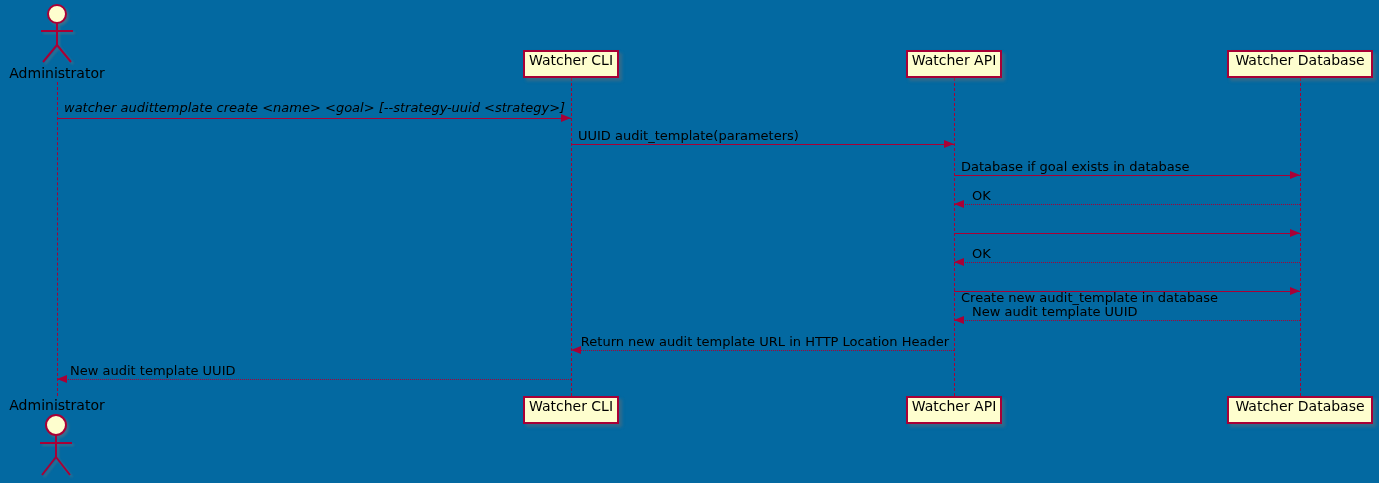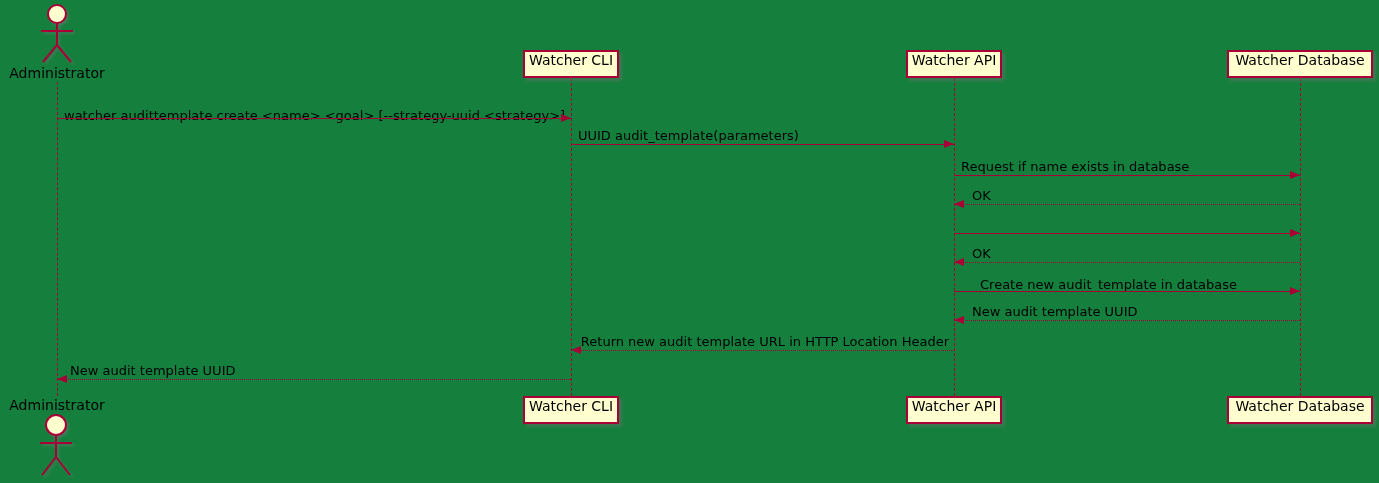--- a/index.html
+++ b/index.html
@@ -1,20 +1,20 @@
 <!DOCTYPE html>
 <html><head>
 <meta charset="utf-8">
 <style>
   html, body { margin: 0; padding: 0; background: #ffffff; }
   #diagram {
     position: relative;
     width: 1379px;
     height: 483px;
-    background: #15803d;
+    background: #0369a1;
     font-family: "DejaVu Sans", sans-serif;
     overflow: hidden;
   }
   .lifeline {
     position: absolute;
     width: 0;
     border-left: 1px dashed #A80036;
   }
   .participant {
     position: absolute;
@@ -86,44 +86,44 @@
   <div class="participant" style="left:523px;  top:50px; width:96px;">
       <span>Watcher CLI</span>
     </div>
   <div class="participant" style="left:906px;  top:50px; width:96px;">
       <span>Watcher API</span>
     </div>
   <div class="participant" style="left:1227px; top:50px; width:146px;">
       <span>Watcher Database</span>
     </div>
 
-  <span class="msg-label" style="left:64px; top:108px;">watcher audittemplate create &lt;name&gt; &lt;goal&gt; [--strategy-uuid &lt;strategy&gt;]</span>
+  <span class="msg-label" style="left:64px; top:100px;font-style:italic;">watcher audittemplate create &lt;name&gt; &lt;goal&gt; [--strategy-uuid &lt;strategy&gt;]</span>
   <div class="msg-line solid" style="left:57px; top:118px; width:514px;"></div>
   <div class="arrow-right" style="left:561px; top:114px;"></div>
 
   <span class="msg-label" style="left:578px; top:128px;">UUID audit_template(parameters)</span>
   <div class="msg-line solid" style="left:571px; top:144px; width:383px;"></div>
   <div class="arrow-right" style="left:944px; top:140px;"></div>
 
-  <span class="msg-label" style="left:961px; top:159px;">Request if name exists in database</span>
+  <span class="msg-label" style="left:961px; top:159px;">Database if goal exists in database</span>
   <div class="msg-line solid" style="left:954px; top:175px; width:346px;"></div>
   <div class="arrow-right" style="left:1290px; top:171px;"></div>
 
   <span class="msg-label" style="left:972px; top:188px;">OK</span>
   <div class="msg-line dotted" style="left:954px; top:204px; width:346px;"></div>
   <div class="arrow-left" style="left:954px; top:200px;"></div>
 
   <div class="msg-line solid" style="left:954px; top:233px; width:346px;"></div>
   <div class="arrow-right" style="left:1290px; top:229px;"></div>
 
   <span class="msg-label" style="left:972px; top:246px;">OK</span>
   <div class="msg-line dotted" style="left:954px; top:262px; width:346px;"></div>
   <div class="arrow-left" style="left:954px; top:258px;"></div>
 
-  <span class="msg-label" style="left:961px; top:277px;margin-left:19px;">Create new audit_template in database</span>
+  <span class="msg-label" style="left:961px; top:290px;">Create new audit_template in database</span>
   <div class="msg-line solid" style="left:954px; top:291px; width:346px;"></div>
   <div class="arrow-right" style="left:1290px; top:287px;"></div>
 
   <span class="msg-label" style="left:972px; top:304px;">New audit template UUID</span>
   <div class="msg-line dotted" style="left:954px; top:320px; width:346px;"></div>
   <div class="arrow-left" style="left:954px; top:316px;"></div>
 
   <span class="msg-label" style="right:430px; top:334px;text-align:right;">Return new audit template URL in HTTP Location Header</span>
   <div class="msg-line dotted" style="left:571px; top:350px; width:383px;"></div>
   <div class="arrow-left" style="left:571px; top:346px;"></div>

